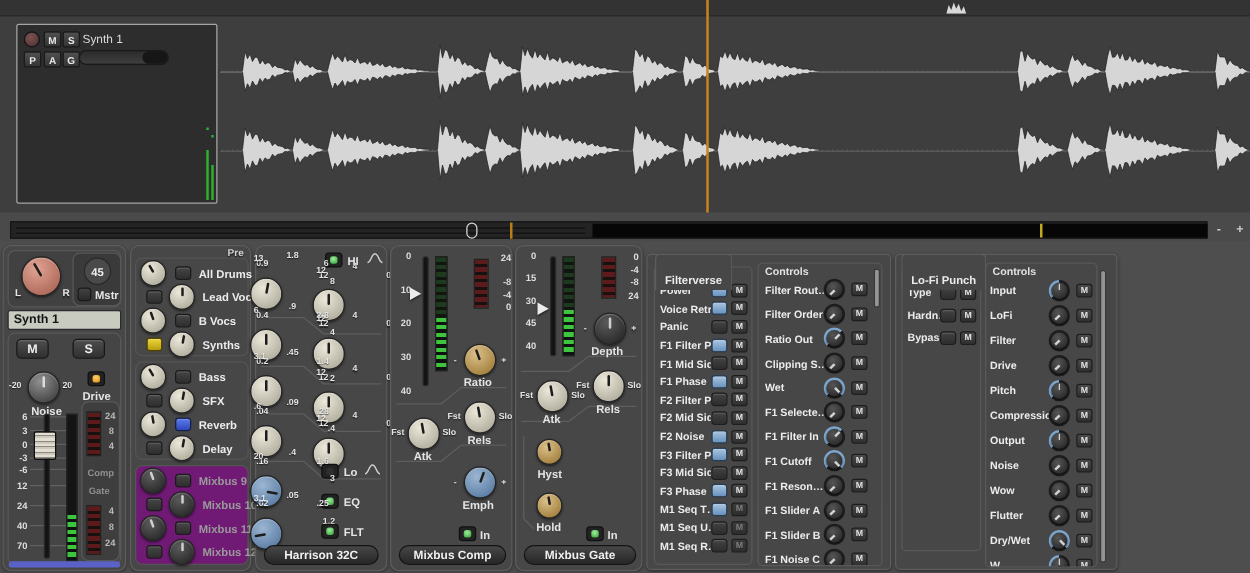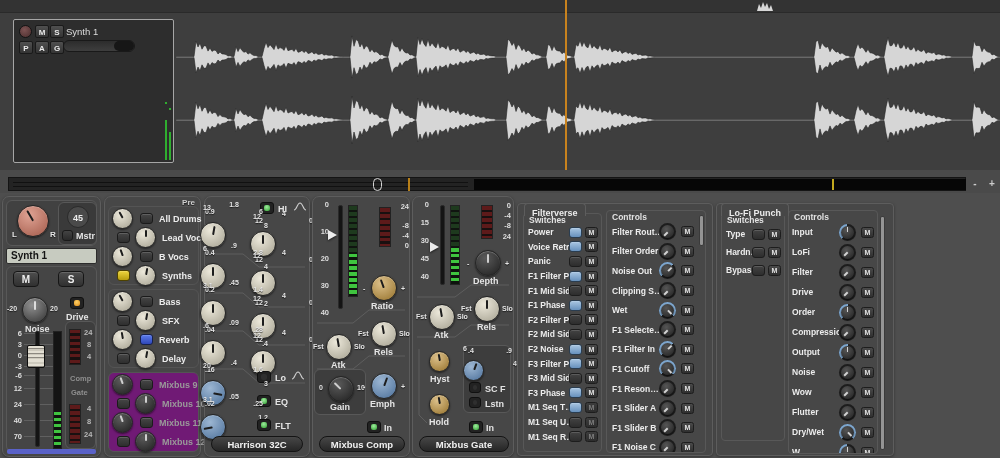--- a/index.html
+++ b/index.html
@@ -116,21 +116,21 @@
   .kg4 span:nth-of-type(4){right:0px;top:15px;}
   .sepsvg{position:absolute;left:0;top:0;pointer-events:none;}
   
   .cscale span:nth-of-type(1){top:3px}.cscale span:nth-of-type(2){top:30px}.cscale span:nth-of-type(3){top:57px}
   .cscale span:nth-of-type(4){top:84px}.cscale span:nth-of-type(5){top:111px}
   .gsc span:nth-of-type(1){top:3px}.gsc span:nth-of-type(2){top:21px}.gsc span:nth-of-type(3){top:39px}
   .gsc span:nth-of-type(4){top:57px}.gsc span:nth-of-type(5){top:75px}
   .grc span:nth-of-type(1){top:5px}.grc span:nth-of-type(2){top:24px}.grc span:nth-of-type(3){top:34px}.grc span:nth-of-type(4){top:44px}
   .grg span:nth-of-type(1){top:4px}.grg span:nth-of-type(2){top:14px}.grg span:nth-of-type(3){top:24px}.grg span:nth-of-type(4){top:35px}
   
-  .ptab{position:absolute;top:-1px;height:13px;background:#474747;border:1px solid #5d5d5d;border-bottom:none;border-radius:4px 4px 0 0;color:#ececec;font:bold 9px/13px "Liberation Sans",sans-serif;padding:3px 7px;z-index:3;}
+  .ptab{position:absolute;top:-1px;height:13px;background:#474747;border:1px solid #5d5d5d;border-bottom:none;border-radius:4px 4px 0 0;color:#ececec;font:bold 9px/13px "Liberation Sans",sans-serif;padding:14px 7px;z-index:3;}
   .fset{position:absolute;border:1px solid #585858;border-radius:4px;overflow:hidden;}
   .fset .ftitle{position:absolute;top:1px;left:5px;color:#e2e2e2;font:bold 8.5px "Liberation Sans",sans-serif;}
   .swrow{display:flex;align-items:center;height:14.6px;padding:0 3px 0 4px;}
   .swrow .swlabel{flex:1;color:#ececec;font:bold 8.5px "Liberation Sans",sans-serif;white-space:nowrap;overflow:hidden;}
   .swrow .tgl{margin-right:3px;}
   .crow{display:flex;align-items:center;height:19.6px;padding:0 3px 0 5px;}
   .crow .clabel{flex:1;color:#ececec;font:bold 8.5px "Liberation Sans",sans-serif;white-space:nowrap;overflow:hidden;}
   .crow .pk{margin-right:5px;}
   .rows{position:absolute;left:0;right:0;top:11px;bottom:0;}
   .sbthumb{position:absolute;width:5px;background:#949494;border-radius:2px;border:1px solid #3a3a3a;}
@@ -524,28 +524,20 @@
         </span>
       <span class="tk" style="left:0px;top:146px">Fst</span>
       <span class="tk" style="left:41px;top:146px">Slo</span>
       <span class="lbl" style="left:18px;top:163px">Atk</span>
       <span class="bk s26 cream r-n10" style="left:58px;top:124px">
           <i class="p"></i>
         </span>
       <span class="tk" style="left:45px;top:133px">Fst</span>
       <span class="tk" style="left:86px;top:133px">Slo</span>
       <span class="lbl" style="left:61px;top:150px">Rels</span>
-      <div class="subbox" style="left:1px;top:172px;width:52px;height:46px;background:#3d3d3d">
-        <span class="bk s26 dk r-n45" style="left:13px;top:6px">
-            <i class="p"></i>
-          </span>
-        <span class="tk" style="left:4px;top:14px">0</span>
-        <span class="tk" style="left:42px;top:14px">10</span>
-        <span class="lbl" style="left:15px;top:32px">Gain</span>
-      </div>
       <span class="bk s26 blue2 r-20" style="left:58px;top:176px">
           <i class="p"></i>
         </span>
       <span class="tk" style="left:50px;top:186px">-</span>
       <span class="tk" style="left:88px;top:186px">+</span>
       <span class="lbl" style="left:57px;top:202px">Emph</span>
       <span class="ledbtn g" style="left:54px;top:224px"></span>
       <span class="lbl" style="left:71px;top:226px">In</span>
       <span class="plugbtn" style="left:6px;top:239px;width:86px">Mixbus Comp</span>
     </div>
@@ -591,36 +583,20 @@
       <span class="bk s26 cream r-0" style="left:61px;top:99px">
           <i class="p"></i>
         </span>
       <span class="tk" style="left:48px;top:108px">Fst</span>
       <span class="tk" style="left:89px;top:108px">Slo</span>
       <span class="lbl" style="left:64px;top:125px">Rels</span>
       <span class="bk s22 tan r-n10" style="left:16px;top:154px">
           <i class="p"></i>
         </span>
       <span class="lbl" style="left:17px;top:177px">Hyst</span>
-      <div class="subbox" style="left:50px;top:148px;width:48px;height:68px;background:#3d3d3d">
-        <div class="kg4" style="left:-1px;top:-1px">
-
-          <span class="bk s22 blue2 r-20">
-              <i class="p"></i>
-            </span>
-        <span class="tk">.4</span>
-            <span class="tk">.9</span>
-            <span class="tk">4</span>
-            <span class="tk">6</span>
-          </div>
-        <span class="ledbtn" style="left:5px;top:36px;width:12px;height:11px"></span>
-        <span class="lbl" style="left:21px;top:38px">SC F</span>
-        <span class="ledbtn" style="left:5px;top:51px;width:12px;height:11px"></span>
-        <span class="lbl" style="left:21px;top:53px">Lstn</span>
-      </div>
       <span class="bk s22 tan r-n10" style="left:16px;top:197px">
           <i class="p"></i>
         </span>
       <span class="lbl" style="left:16px;top:220px">Hold</span>
       <span class="ledbtn g" style="left:56px;top:224px"></span>
       <span class="lbl" style="left:73px;top:226px">In</span>
       <span class="plugbtn" style="left:6px;top:239px;width:90px">Mixbus Gate</span>
     </div>
 
     <div id="fvpanel" class="panel" style="left:517px;top:10px;width:196px;height:253px;border-radius:4px">
@@ -738,21 +714,21 @@
               <span class="clabel">Filter Order</span>
               <span class="pk k-min">
                 <i class="ring"></i>
                 <i class="face"></i>
                 <i class="p"></i>
               </span>
               <span class="mbtn">M</span>
             </div>
 
             <div class="crow">
-              <span class="clabel">Noise Out</span>
+              <span class="clabel">Ratio Out</span>
               <span class="pk k-p45 arc">
                 <i class="ring"></i>
                 <i class="face"></i>
                 <i class="p"></i>
               </span>
               <span class="mbtn">M</span>
             </div>
 
             <div class="crow">
               <span class="clabel">Clipping S…</span>
@@ -911,21 +887,21 @@
               <span class="clabel">Drive</span>
               <span class="pk k-min">
                 <i class="ring"></i>
                 <i class="face"></i>
                 <i class="p"></i>
               </span>
               <span class="mbtn">M</span>
             </div>
 
             <div class="crow" style="height:20px;padding-left:3px">
-              <span class="clabel">Order</span>
+              <span class="clabel">Pitch</span>
               <span class="pk k-zero arc">
                 <i class="ring"></i>
                 <i class="face"></i>
                 <i class="p"></i>
               </span>
               <span class="mbtn">M</span>
             </div>
 
             <div class="crow" style="height:20px;padding-left:3px">
               <span class="clabel">Compression</span>

